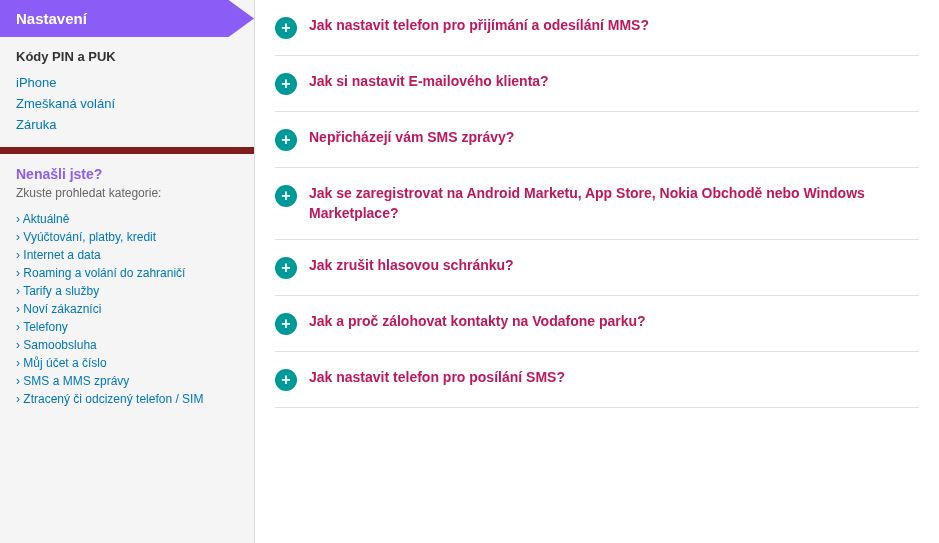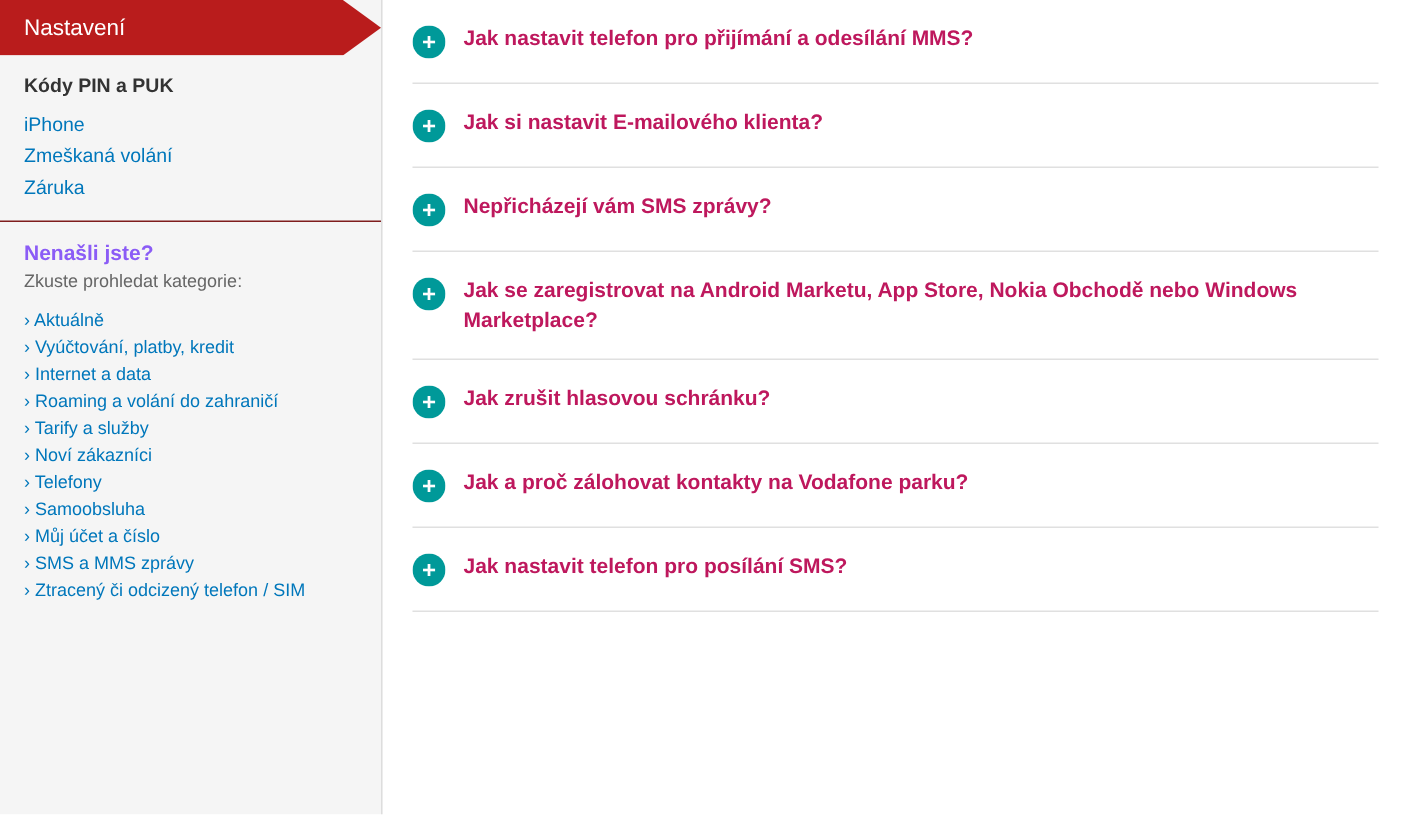--- a/index.html
+++ b/index.html
@@ -16,32 +16,32 @@
     
     .sidebar {
       width: 255px;
       min-height: 543px;
       background: #f5f5f5;
       border-right: 1px solid #ddd;
       flex-shrink: 0;
     }
 
     .sidebar-header {
-      background: #b91c1c;
+      background: #8b5cf6;
       color: #fff;
       font-size: 15px;
-      font-weight: normal;
+      font-weight: bold;
       padding: 10px 16px;
       clip-path: polygon(0 0, 90% 0, 100% 50%, 90% 100%, 0 100%);
       margin-bottom: 0;
     }
 
     .sidebar-section {
       padding: 12px 16px;
-      border-bottom: 1px solid #7f1d1d;
+      border-bottom: 7px solid #7f1d1d;
     }
 
     .sidebar-section-title {
       font-size: 13px;
       font-weight: bold;
       color: #333;
       margin-bottom: 8px;
     }
 
     .sidebar-link {

